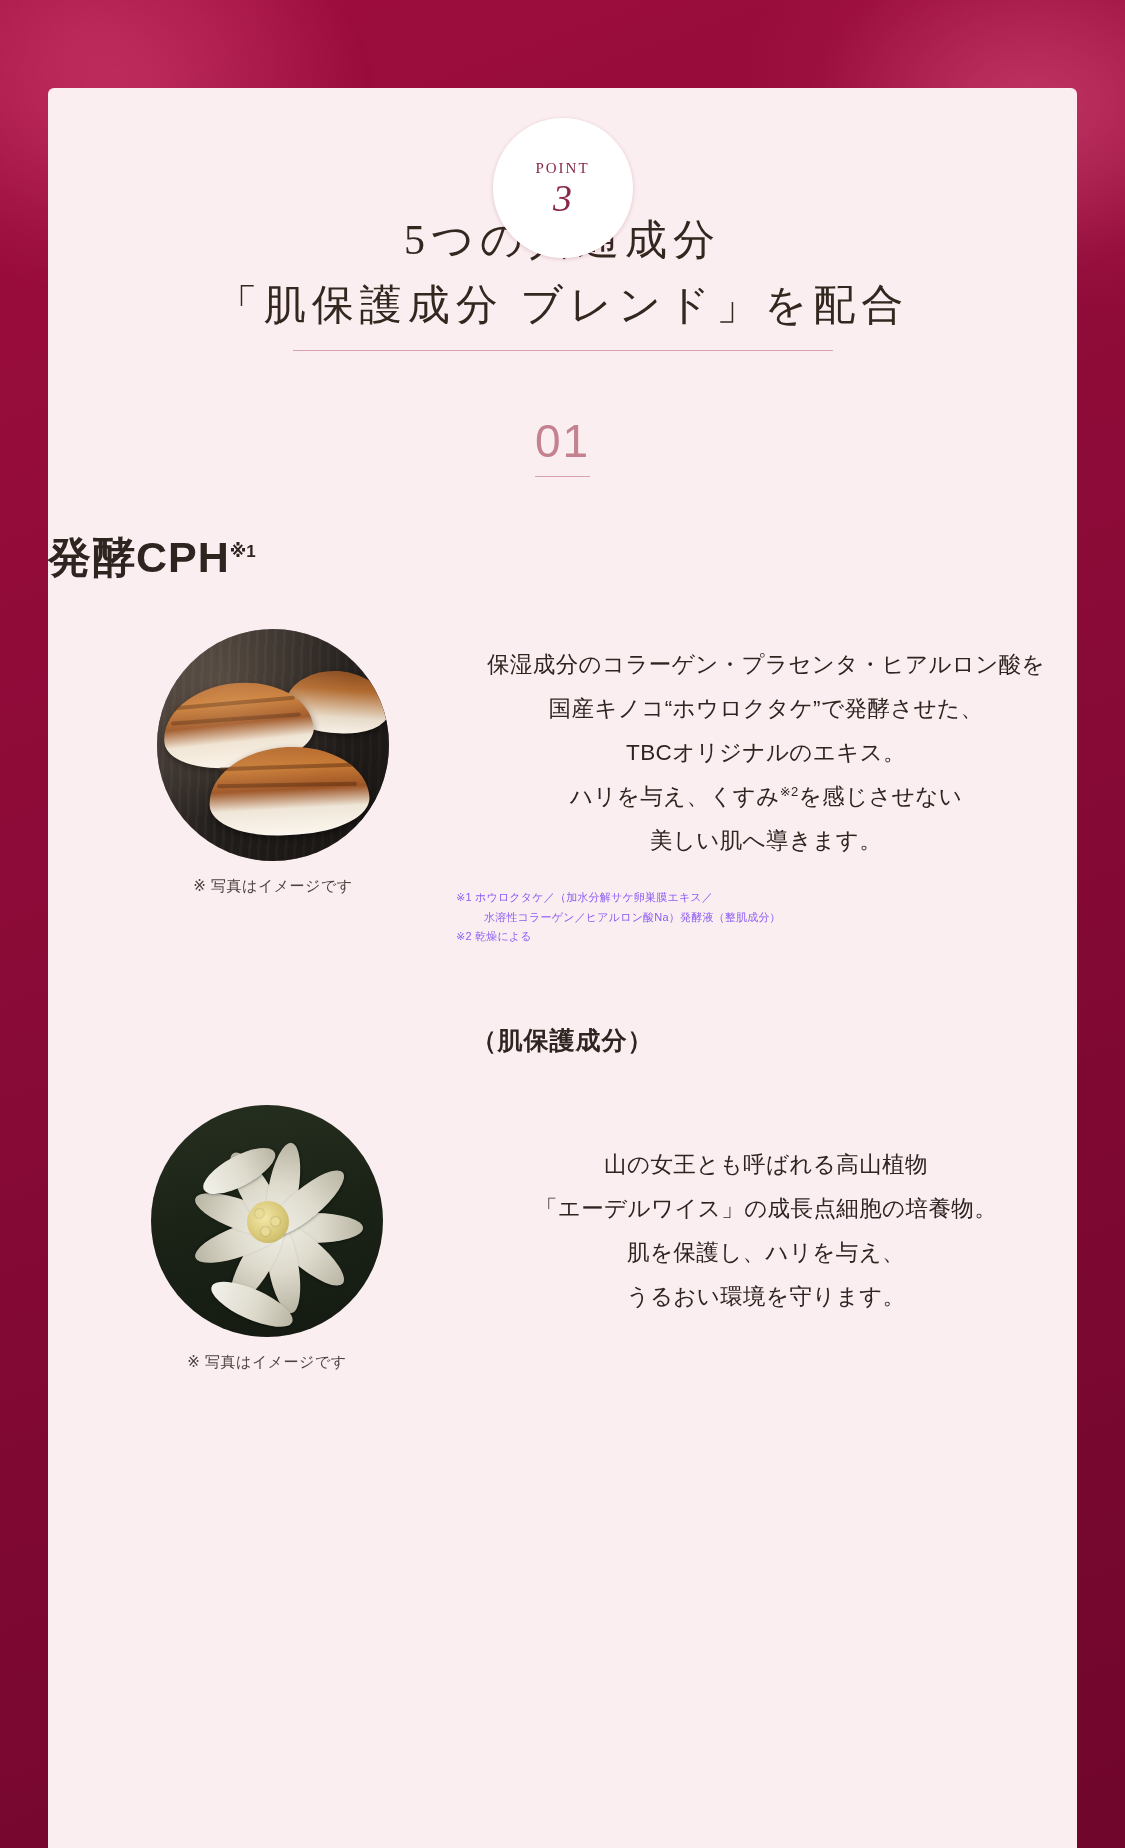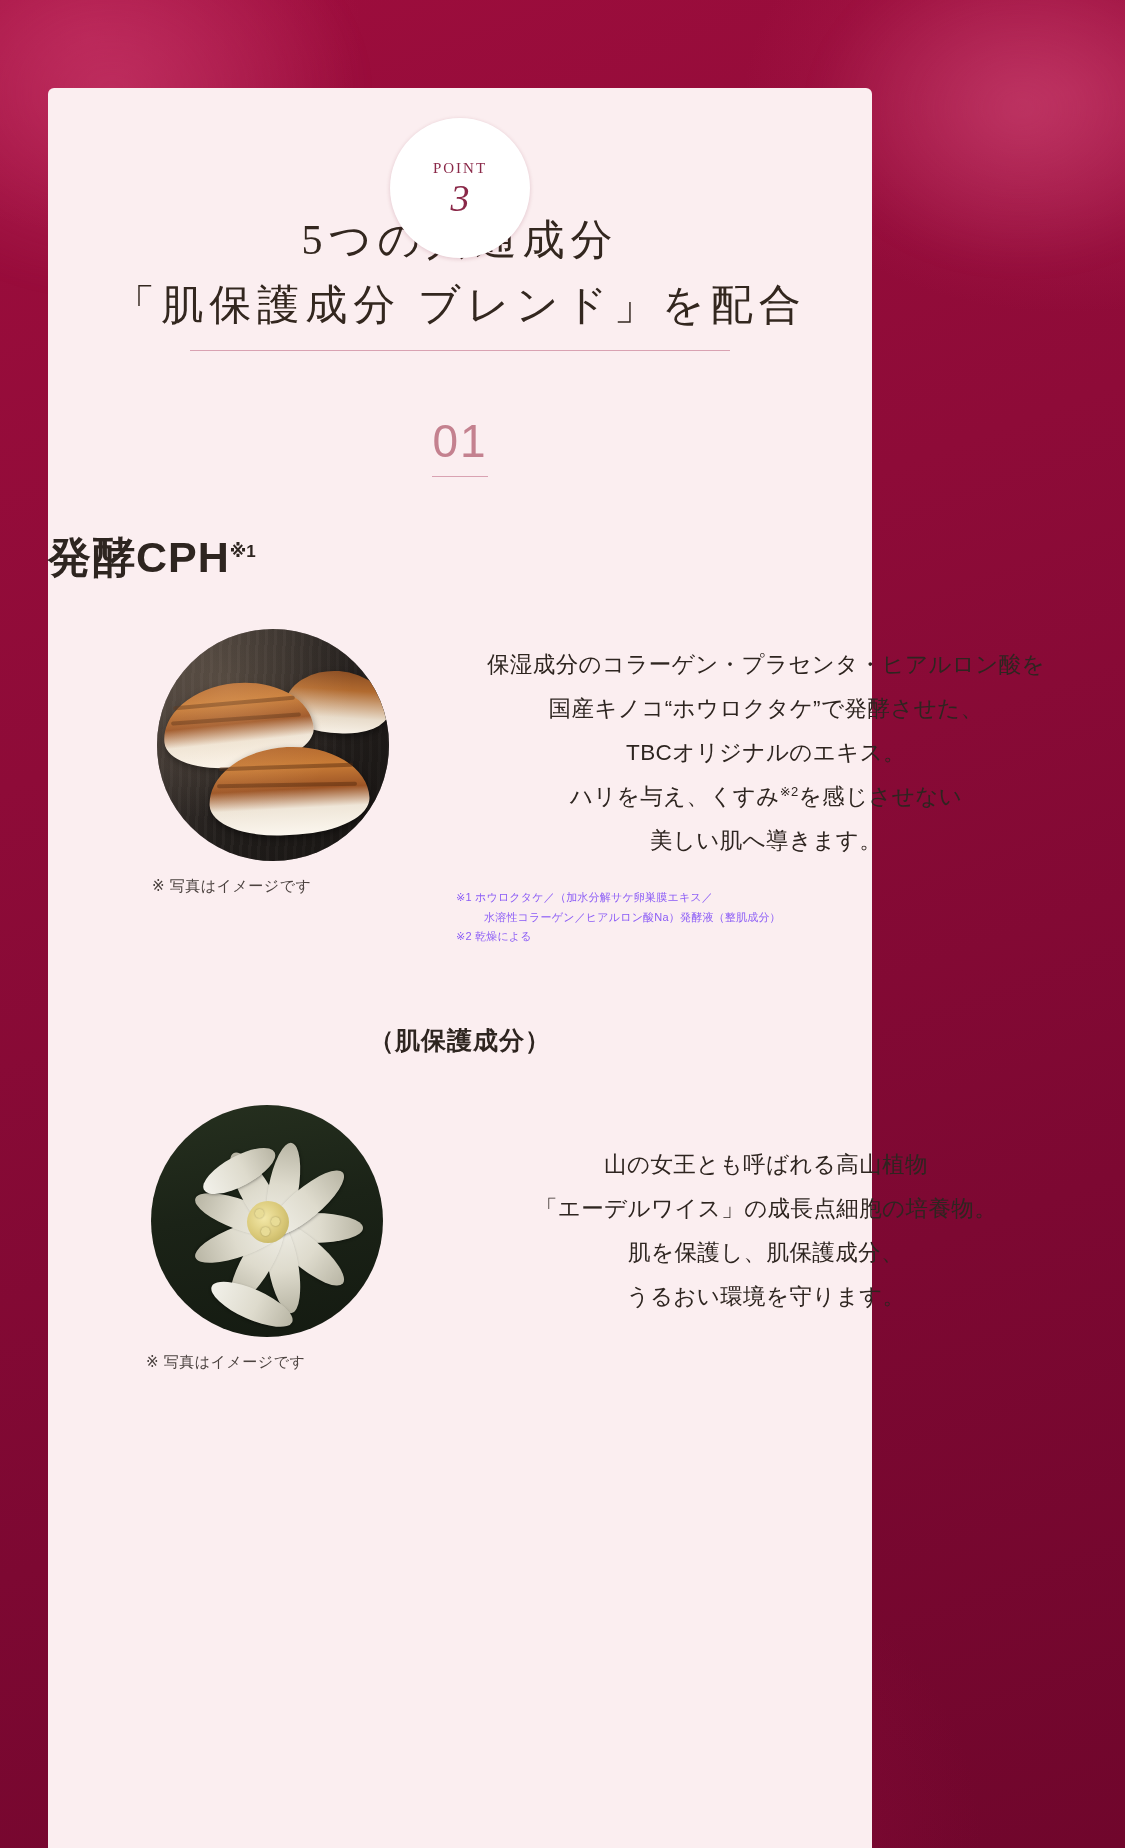--- a/index.html
+++ b/index.html
@@ -45,21 +45,21 @@
     background: radial-gradient(ellipse at 55% 45%, rgba(222,90,135,0.40) 0%, rgba(222,90,135,0) 62%);
     filter: blur(12px);
     pointer-events: none;
   }
 
   
   .card {
     position: absolute;
     left: 48px;
     top: 88px;
-    width: 824px;
+    width: 1029px;
     height: 1760px;
     background: #fbeef0;
     border-radius: 6px 6px 0 0;
     z-index: 2;
   }
 
   
   .point-badge {
     position: absolute;
     left: 50%;
@@ -158,21 +158,21 @@
   .sec01-body {
     margin-top: 42px;
     position: relative;
     height: 330px;
   }
   .photo-col {
     position: absolute;
     left: 104px;
     top: 0;
     width: 242px;
-    text-align: left;
+    text-align: center;
   }
   .photo-circle {
     width: 232px;
     height: 232px;
     border-radius: 50%;
     margin: 0 auto;
     overflow: hidden;
     position: relative;
   }
   
@@ -386,21 +386,21 @@
             <div class="dot" style="left:120px; top:112px;"></div>
             <div class="dot" style="left:110px; top:122px;"></div>
           </div>
           <div class="photo-note">※ 写真はイメージです</div>
         </div>
 
         <div class="text-col">
           <p class="desc">
             <span>山の女王とも呼ばれる高山植物</span><br>
             <span>「エーデルワイス」の成長点細胞の培養物。</span><br>
-            <span>肌を保護し、肌保護成分、</span><br>
+            <span>肌を保護し、ハリを与え、</span><br>
             <span>うるおい環境を守ります。</span>
           </p>
         </div>
 
       </div>
     </div>
 
   </div>
 </div>
 

